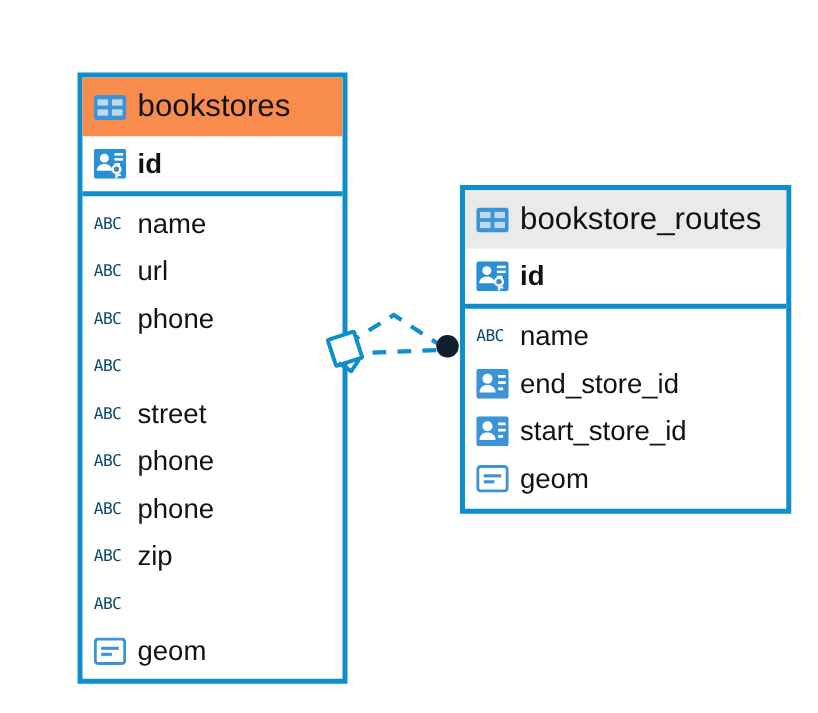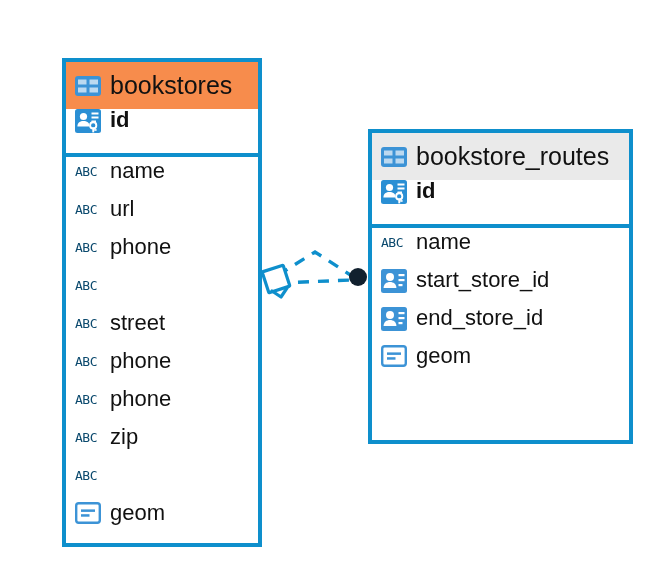--- a/index.html
+++ b/index.html
@@ -41,21 +41,21 @@
     line-height: 1;
     white-space: nowrap;
   }
 
   .pk-section {
     border-bottom: 4px solid #0e8fcc;
   }
 
   .field-row {
     display: flex;
-    align-items: flex-start;
+    align-items: center;
     box-sizing: border-box;
     height: 38px;
     padding: 0 8px 0 9px;
     gap: 9px;
   }
   .field-row.pk { height: 44px; }
   .field-label {
     font-size: 22px;
     color: #111111;
     line-height: 1;
@@ -97,21 +97,21 @@
     width: 654px;
     height: 570px;
     pointer-events: none;
   }
 </style>
 </head>
 <body>
 
 <div id="canvas">
 
-  <div class="entity" id="entity-bookstores" style="left:62px; top:58px; width:200px; height:489px;">
+  <div class="entity" id="entity-bookstores" style="left:62px; top:58px; width:216px; height:489px;">
 
     <div class="entity-header accent-orange">
       <span class="icon">
         <svg width="26" height="20" viewBox="0 0 26 20">
           <rect x="0" y="0" width="26" height="20" rx="3" fill="#3c93d6"></rect>
           <rect x="3" y="3.5" width="8.5" height="5" fill="#bcd9f0"></rect>
           <rect x="14.5" y="3.5" width="8.5" height="5" fill="#bcd9f0"></rect>
           <rect x="3" y="11.5" width="8.5" height="5" fill="#bcd9f0"></rect>
           <rect x="14.5" y="11.5" width="8.5" height="5" fill="#bcd9f0"></rect>
         </svg>
@@ -208,21 +208,21 @@
             <rect x="6" y="7.4" width="14" height="2.5" fill="#3c93d6"></rect>
             <rect x="6" y="12.2" width="8.5" height="2.5" fill="#3c93d6"></rect>
           </svg>
         </span>
         <span class="field-label">geom</span>
       </div>
 
     </div>
   </div>
 
-  <div class="entity" id="entity-bookstore-routes" style="left:368px; top:129px; width:265px; height:315px;">
+  <div class="entity" id="entity-bookstore-routes" style="left:368px; top:148px; width:265px; height:263px;">
 
     <div class="entity-header accent-gray">
       <span class="icon">
         <svg width="26" height="20" viewBox="0 0 26 20">
           <rect x="0" y="0" width="26" height="20" rx="3" fill="#3c93d6"></rect>
           <rect x="3" y="3.5" width="8.5" height="5" fill="#bcd9f0"></rect>
           <rect x="14.5" y="3.5" width="8.5" height="5" fill="#bcd9f0"></rect>
           <rect x="3" y="11.5" width="8.5" height="5" fill="#bcd9f0"></rect>
           <rect x="14.5" y="11.5" width="8.5" height="5" fill="#bcd9f0"></rect>
         </svg>
@@ -262,35 +262,35 @@
         <span class="icon">
           <svg width="26" height="24" viewBox="0 0 26 24">
             <rect x="0" y="0" width="26" height="24" rx="2.5" fill="#3c93d6"></rect>
             <circle cx="9" cy="8" r="4" fill="#ffffff"></circle>
             <path d="M2.6 19c0-4 3-6 6.4-6s6.4 2 6.4 6z" fill="#ffffff"></path>
             <rect x="17.5" y="5" width="6" height="2.2" fill="#ffffff"></rect>
             <rect x="17.5" y="10" width="6" height="2.2" fill="#ffffff"></rect>
             <rect x="17.5" y="15" width="4" height="2.2" fill="#ffffff"></rect>
           </svg>
         </span>
-        <span class="field-label">start_store_id</span>
+        <span class="field-label">end_store_id</span>
       </div>
 
       <div class="field-row">
         <span class="icon">
           <svg width="26" height="24" viewBox="0 0 26 24">
             <rect x="0" y="0" width="26" height="24" rx="2.5" fill="#3c93d6"></rect>
             <circle cx="9" cy="8" r="4" fill="#ffffff"></circle>
             <path d="M2.6 19c0-4 3-6 6.4-6s6.4 2 6.4 6z" fill="#ffffff"></path>
             <rect x="17.5" y="5" width="6" height="2.2" fill="#ffffff"></rect>
             <rect x="17.5" y="10" width="6" height="2.2" fill="#ffffff"></rect>
             <rect x="17.5" y="15" width="4" height="2.2" fill="#ffffff"></rect>
           </svg>
         </span>
-        <span class="field-label">end_store_id</span>
+        <span class="field-label">start_store_id</span>
       </div>
 
       <div class="field-row">
         <span class="icon">
           <svg width="26" height="22" viewBox="0 0 26 22">
             <rect x="1.2" y="1.2" width="23.6" height="19.6" rx="2.5" fill="#ffffff" stroke="#3c93d6" stroke-width="2.4"></rect>
             <rect x="6" y="7.4" width="14" height="2.5" fill="#3c93d6"></rect>
             <rect x="6" y="12.2" width="8.5" height="2.5" fill="#3c93d6"></rect>
           </svg>
         </span>

